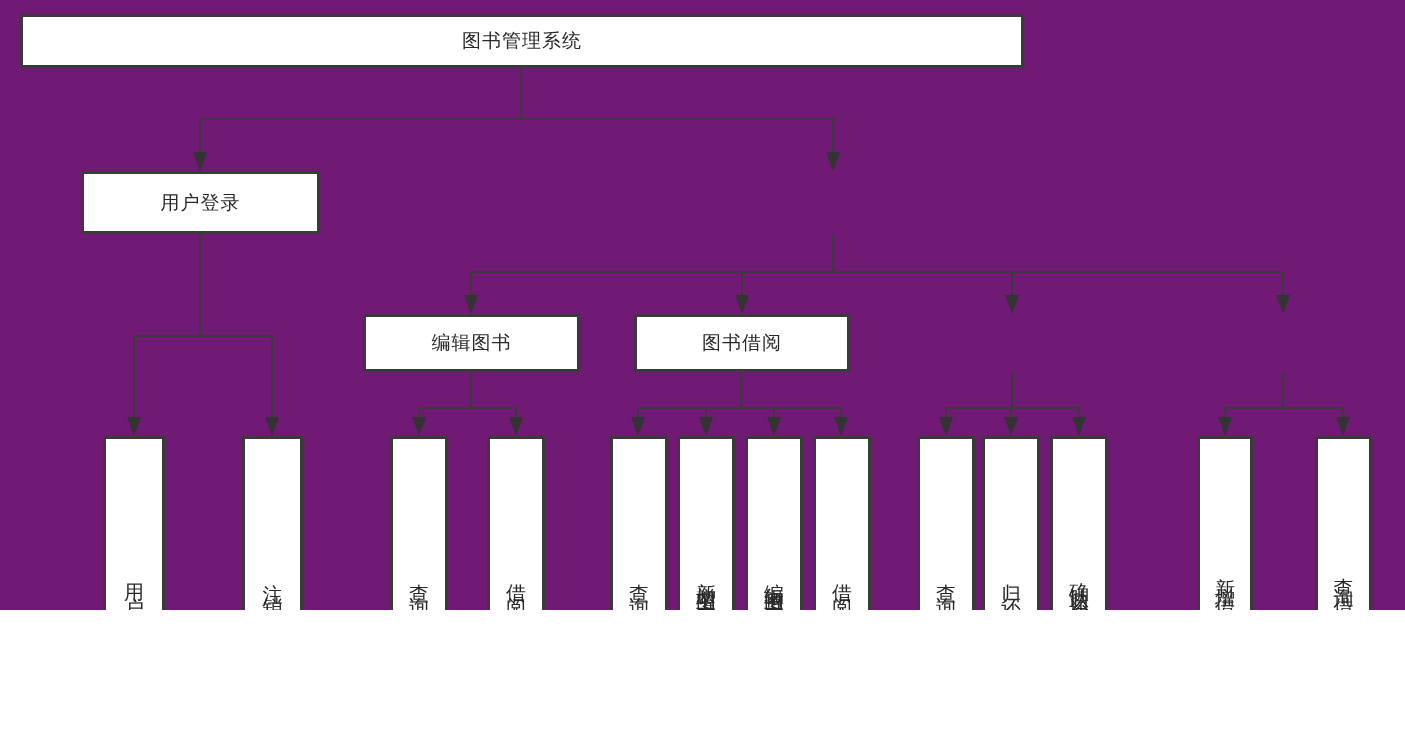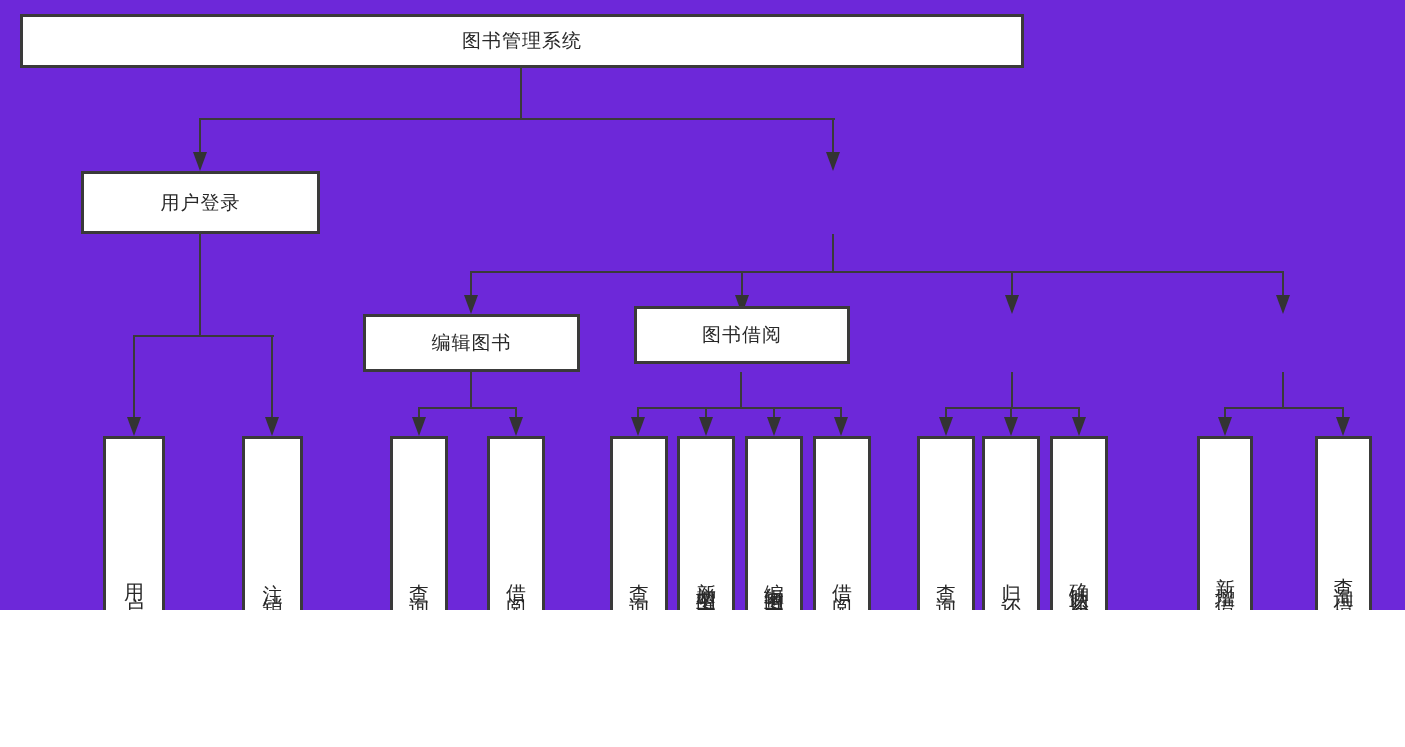--- a/index.html
+++ b/index.html
@@ -1,18 +1,18 @@
 <!DOCTYPE html>
 <html><head>
 <meta charset="utf-8">
 <style>
   *{box-sizing:border-box;}
   html,body{margin:0;padding:0;background:#ffffff;}
   body{font-family:"Liberation Sans",sans-serif;}
-  #canvas{position:relative;width:1405px;height:610px;background:#6d28d9;overflow:hidden;}
+  #canvas{position:relative;width:1405px;height:610px;background:#701a75;overflow:hidden;}
 
   
   .box{position:absolute;background:#ffffff;border:3px solid #3a3a3a;
        display:flex;align-items:center;justify-content:center;}
   .lbl{font-size:19px;color:#282828;letter-spacing:1px;white-space:nowrap;}
 
   
   .vtext{writing-mode:vertical-rl;text-orientation:mixed;font-size:20px;
          color:#282828;line-height:1.05;white-space:nowrap;}
   .ls13{letter-spacing:13px;margin-bottom:-13px;}
@@ -64,21 +64,21 @@
   <div class="vl" style="left:741px;top:271px;height:28px"></div>
   <div class="ar" style="left:735px;top:295px"></div>
   <div class="vl" style="left:1011px;top:271px;height:28px"></div>
   <div class="ar" style="left:1005px;top:295px"></div>
   <div class="vl" style="left:1282px;top:271px;height:28px"></div>
   <div class="ar" style="left:1276px;top:295px"></div>
 
   <div class="box" style="left:363px;top:314px;width:217px;height:58px">
     <span class="lbl">编辑图书</span>
   </div>
-  <div class="box" style="left:634px;top:306px;width:216px;height:58px">
+  <div class="box" style="left:634px;top:314px;width:216px;height:58px">
     <span class="lbl">图书借阅</span>
   </div>
 
   <div class="vl" style="left:470px;top:372px;height:37px"></div>
   <div class="hl" style="left:418px;top:407px;width:99px"></div>
   <div class="vl" style="left:418px;top:407px;height:13px"></div>
   <div class="ar" style="left:412px;top:417px"></div>
   <div class="vl" style="left:515px;top:407px;height:13px"></div>
   <div class="ar" style="left:509px;top:417px"></div>
 

